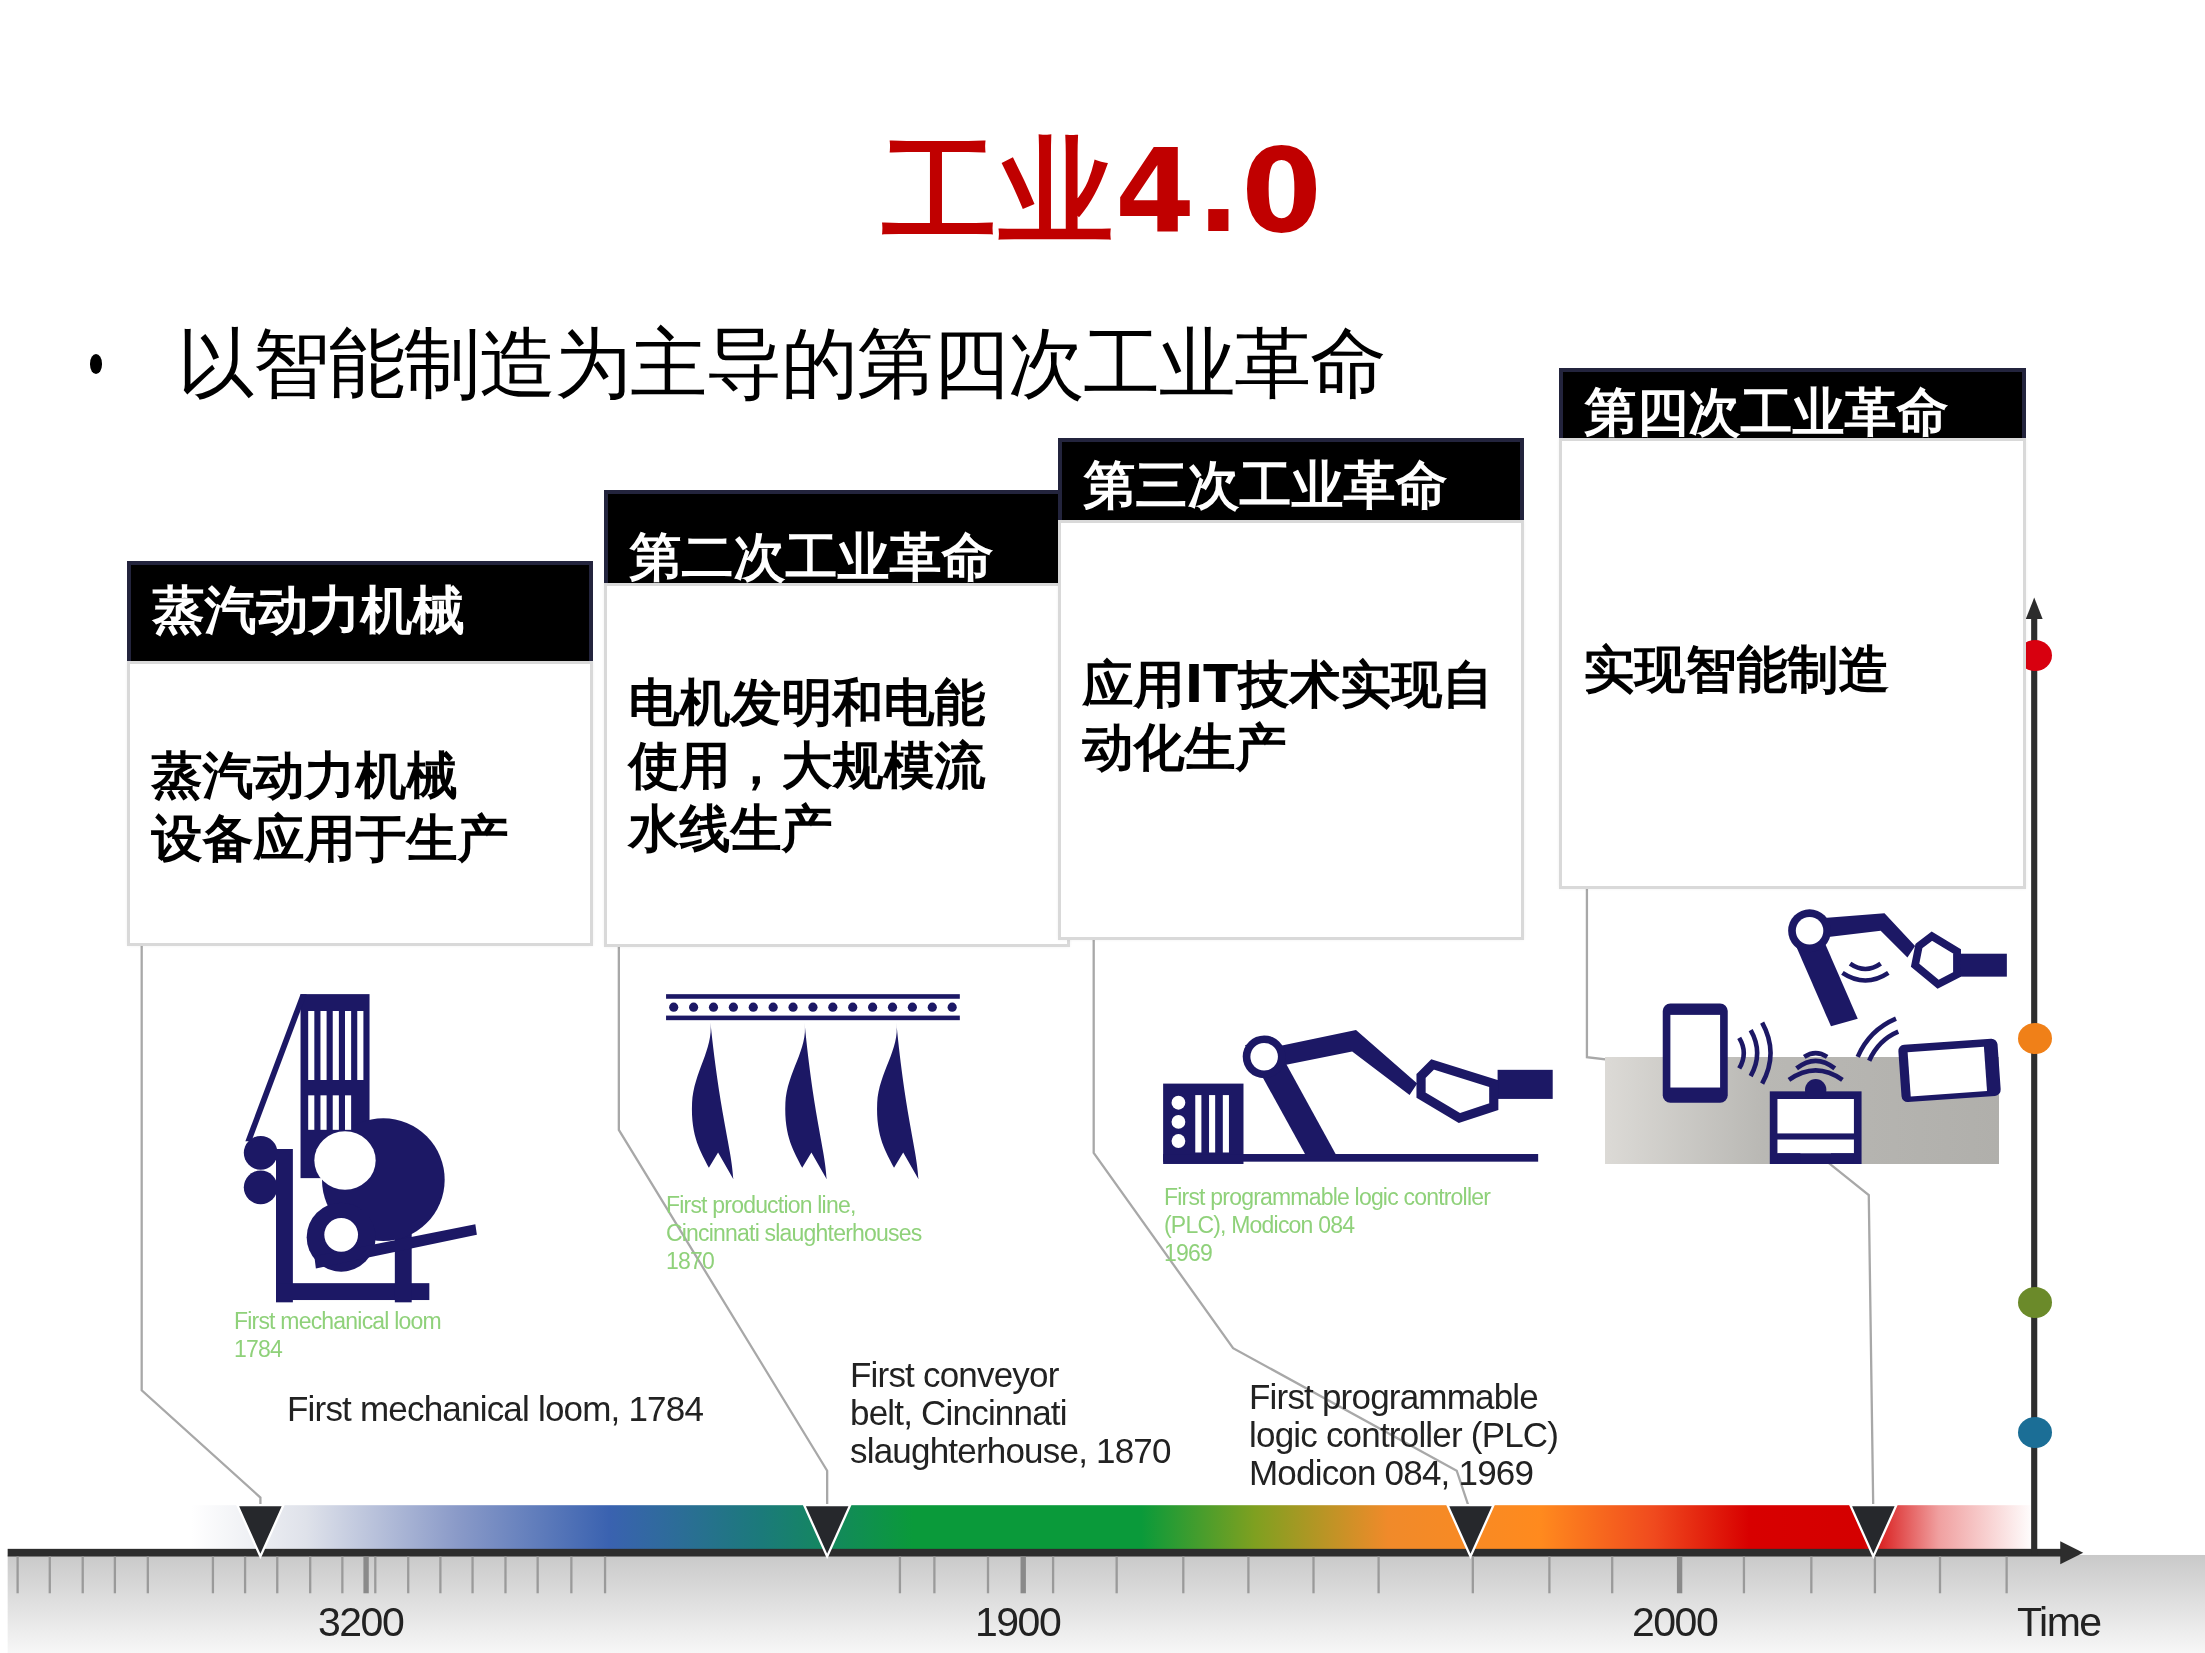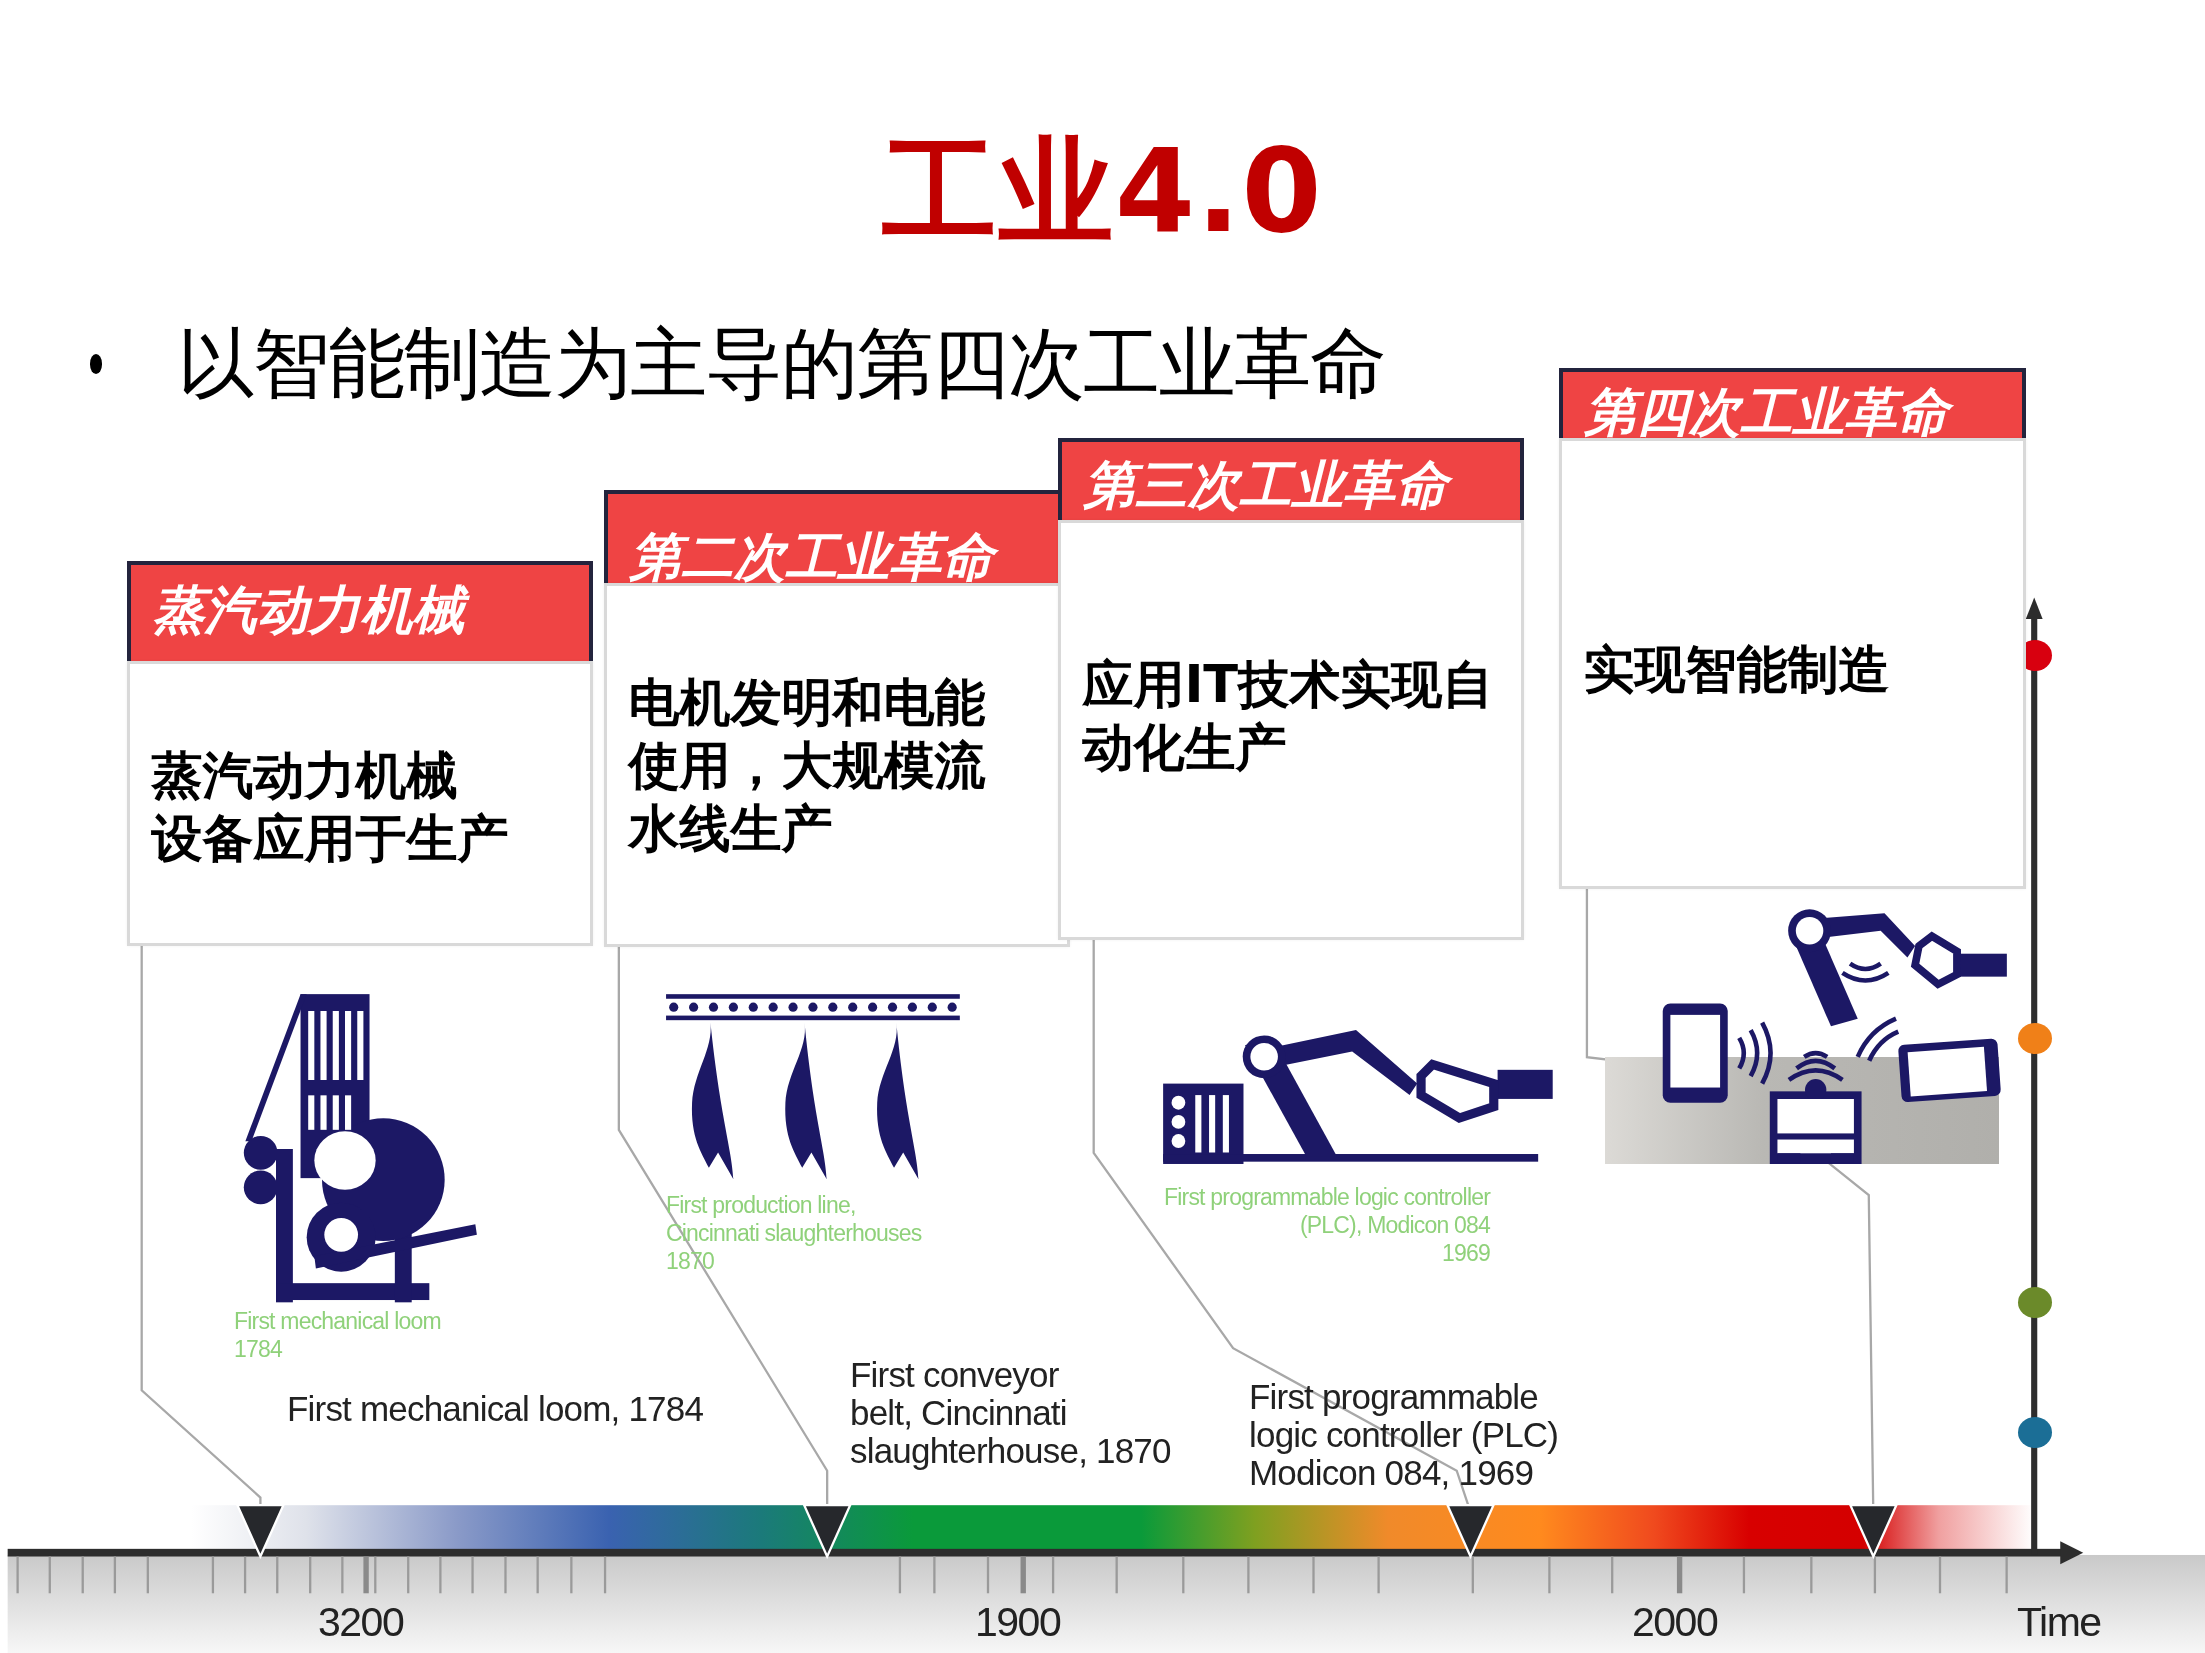--- a/index.html
+++ b/index.html
@@ -6,23 +6,23 @@
   body { width:2205px; height:1654px; background:#ffffff; position:relative; overflow:hidden;
          font-family:"DejaVu Sans","Liberation Sans",sans-serif; }
   .abs { position:absolute; }
   #title { left:0; top:115px; width:2205px; text-align:center; color:#c00000; font-weight:bold;
            font-size:115px; line-height:153px; letter-spacing:1.5px; }
   #bullet-row { left:90px; top:314px; height:100px; display:flex; align-items:center; }
   #bullet-dot { width:12.3px; height:20px; background:#000; border-radius:50%; margin-right:75px; }
   #bullet-text { font-size:77px; color:#000; line-height:100px; letter-spacing:-1.5px; }
 
   .card { position:absolute; }
-  .card-head { position:absolute; left:0; top:0; right:0; background:#ef4444; border:4.6px solid #23243d;
+  .card-head { position:absolute; left:0; top:0; right:0; background:#000000; border:4.6px solid #23243d;
                border-bottom:none; color:#fff; font-weight:bold; font-size:52px; line-height:80px;
-               padding-left:21.4px; box-sizing:border-box; white-space:nowrap;font-style:italic; }
+               padding-left:21.4px; box-sizing:border-box; white-space:nowrap; }
   .card-body { position:absolute; left:0; right:0; bottom:0; background:#fff; border:3.8px solid #d9d9d9;
                box-sizing:border-box; box-shadow:0 0 3.1px rgba(0,0,0,0.05); }
   .card-text { position:absolute; left:21.4px; right:15.3px; font-weight:bold; font-size:51px; line-height:63px;
                color:#000; white-space:pre-line; }
 
   .illus { position:absolute; }
   .caption-green { position:absolute; color:#8fd17a; font-size:23px; line-height:28px; white-space:pre-line;
                    font-family:"Liberation Sans",sans-serif; letter-spacing:-0.8px; }
   .caption-dark { position:absolute; color:#222; font-size:35px; line-height:38px; white-space:pre-line;
                   font-family:"Liberation Sans",sans-serif; letter-spacing:-0.8px; }
@@ -243,21 +243,21 @@
   <g fill="#ffffff">
     <circle cx="140" cy="35" r="18"></circle>
     <circle cx="28" cy="95" r="9"></circle>
       <circle cx="28" cy="120" r="9"></circle>
       <circle cx="28" cy="145" r="9"></circle>
     <rect x="50" y="85" width="8" height="75"></rect>
       <rect x="68" y="85" width="8" height="75"></rect>
       <rect x="86" y="85" width="8" height="75"></rect>
   </g>
 </svg>
-<div class="caption-green" style="left:1164px;top:1183px;text-align:right;">First programmable logic controller
+<div class="caption-green" style="left:1164px;top:1183px;">First programmable logic controller
 (PLC), Modicon 084
 1969</div>
 
 <div class="illus" style="left:1605px;top:1057px;width:394px;height:107px;background:linear-gradient(90deg,#dcdad6,#b9b8b4 40%,#b0afab);"></div>
 <svg class="illus" style="left:1632px;top:904px" width="375" height="260" viewBox="0 0 490 340">
   <g fill="#1c1865">
 
     <polygon points="210,45 245,35 295,150 260,160"></polygon>
     <polygon points="230,20 330,12 370,55 360,70 325,35 240,45"></polygon>
     <circle cx="232" cy="35" r="28"></circle>

